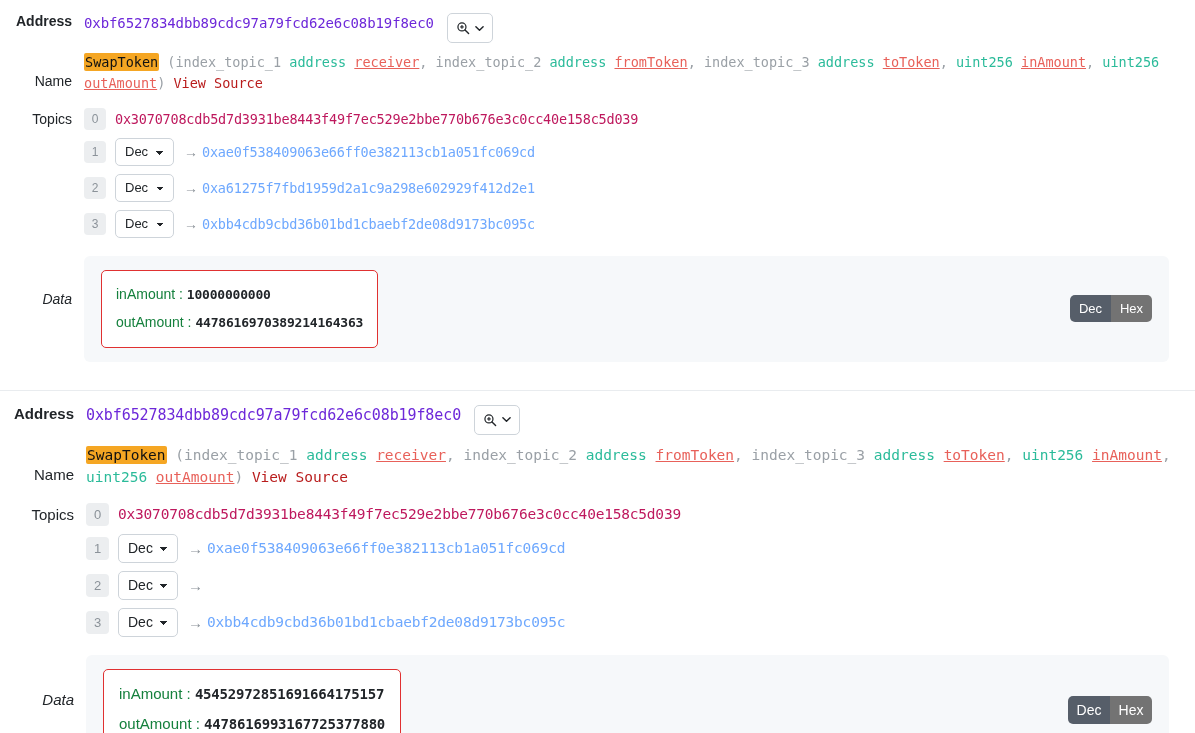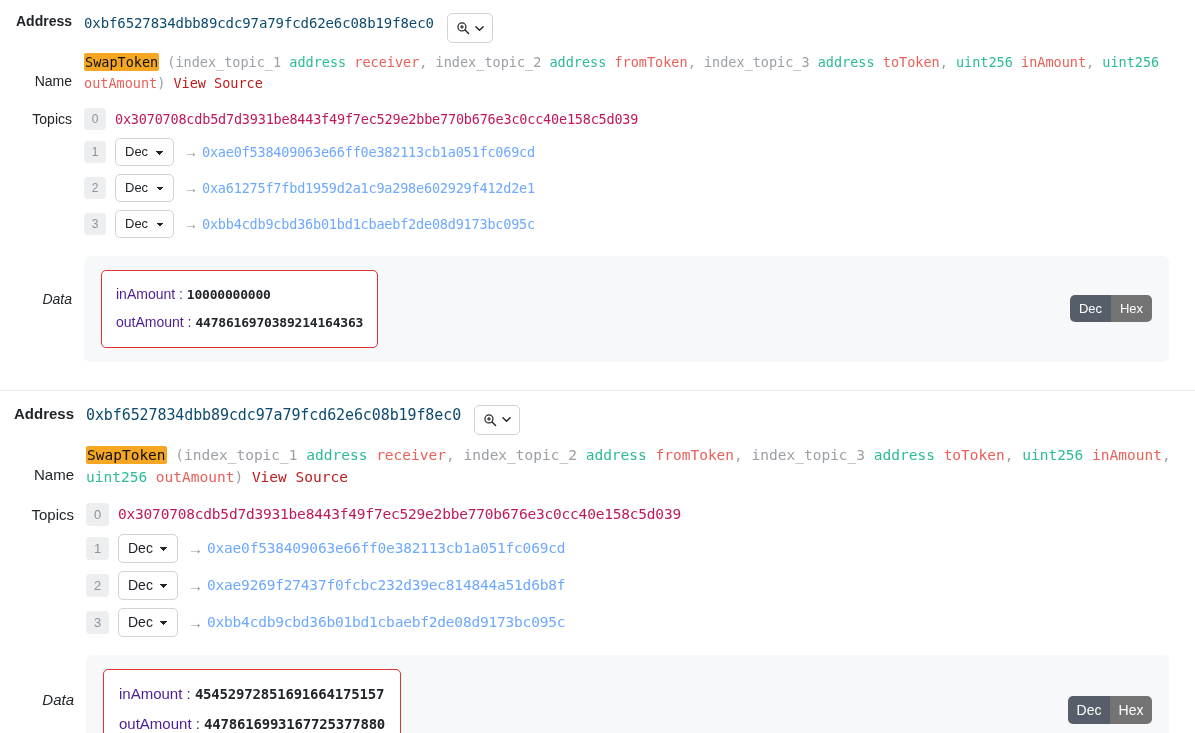--- a/index.html
+++ b/index.html
@@ -44,21 +44,21 @@
     color: #212529;
   }
   .row-label.bold { font-weight: bold; }
   .row-label.italic { font-style: italic; color: #212529; }
 
   .row-body { flex: 1; min-width: 0; }
 
   
   .addr-row { padding-top: 14px; }
   .addr-link {
-    color: #0c4a6e;
+    color: #6d28d9;
     text-decoration: none;
     letter-spacing: -0.1px;
   }
   .magnifier-btn {
     display: inline-flex;
     align-items: center;
     justify-content: center;
     gap: 5px;
     border: 1px solid #ced4da;
     border-radius: 5px;
@@ -77,21 +77,21 @@
   .sig .ev-name {
     background: #f5a623;
     color: #111;
     padding: 1px 1px;
     border-radius: 2px;
     font-weight: normal;
   }
   .sig .punct { color: #9aa0a6; }
   .sig .idx   { color: #9aa0a6; }
   .sig .type  { color: #2bbb9a; }
-  .sig .param { color: #e8615a; }
+  .sig .param { color: #e8615a; text-decoration: underline; }
   .sig .lnk   { color: #b91c1c; text-decoration: none; }
 
   
   .topics-row { padding-top: 14px; }
   .topic-line {
     display: flex;
     align-items: center;
     margin-bottom: 8px;
   }
   .topic-line:last-child { margin-bottom: 0; }
@@ -153,21 +153,21 @@
     justify-content: space-between;
     box-sizing: border-box;
   }
   .data-box {
     border: 1px solid #e03131;
     border-radius: 5px;
     background: #fff;
     box-sizing: border-box;
   }
   .data-kv { white-space: nowrap; }
-  .data-key { color: #4c1d95; }
+  .data-key { color: #15803d; }
   .data-val { color: #212529; font-weight: bold; letter-spacing: -0.2px; }
 
   .dechex {
     display: inline-flex;
     border-radius: 5px;
     overflow: hidden;
     flex: 0 0 auto;
   }
   .dechex span {
     color: #ffffff;
@@ -371,21 +371,20 @@
         <span class="arrow">→</span>
         <a href="#" class="topic-link mono">0xae0f538409063e66ff0e382113cb1a051fc069cd</a>
       </div>
 
       <div class="topic-line">
         <span class="topic-idx">2</span>
         <select class="topic-select">
           <option>Dec</option>
         </select>
         <span class="arrow">→</span>
-        <a href="#" class="topic-link mono">0xae9269f27437f0fcbc232d39ec814844a51d6b8f</a>
       </div>
 
       <div class="topic-line">
         <span class="topic-idx">3</span>
         <select class="topic-select">
           <option>Dec</option>
         </select>
         <span class="arrow">→</span>
         <a href="#" class="topic-link mono">0xbb4cdb9cbd36b01bd1cbaebf2de08d9173bc095c</a>
       </div>

